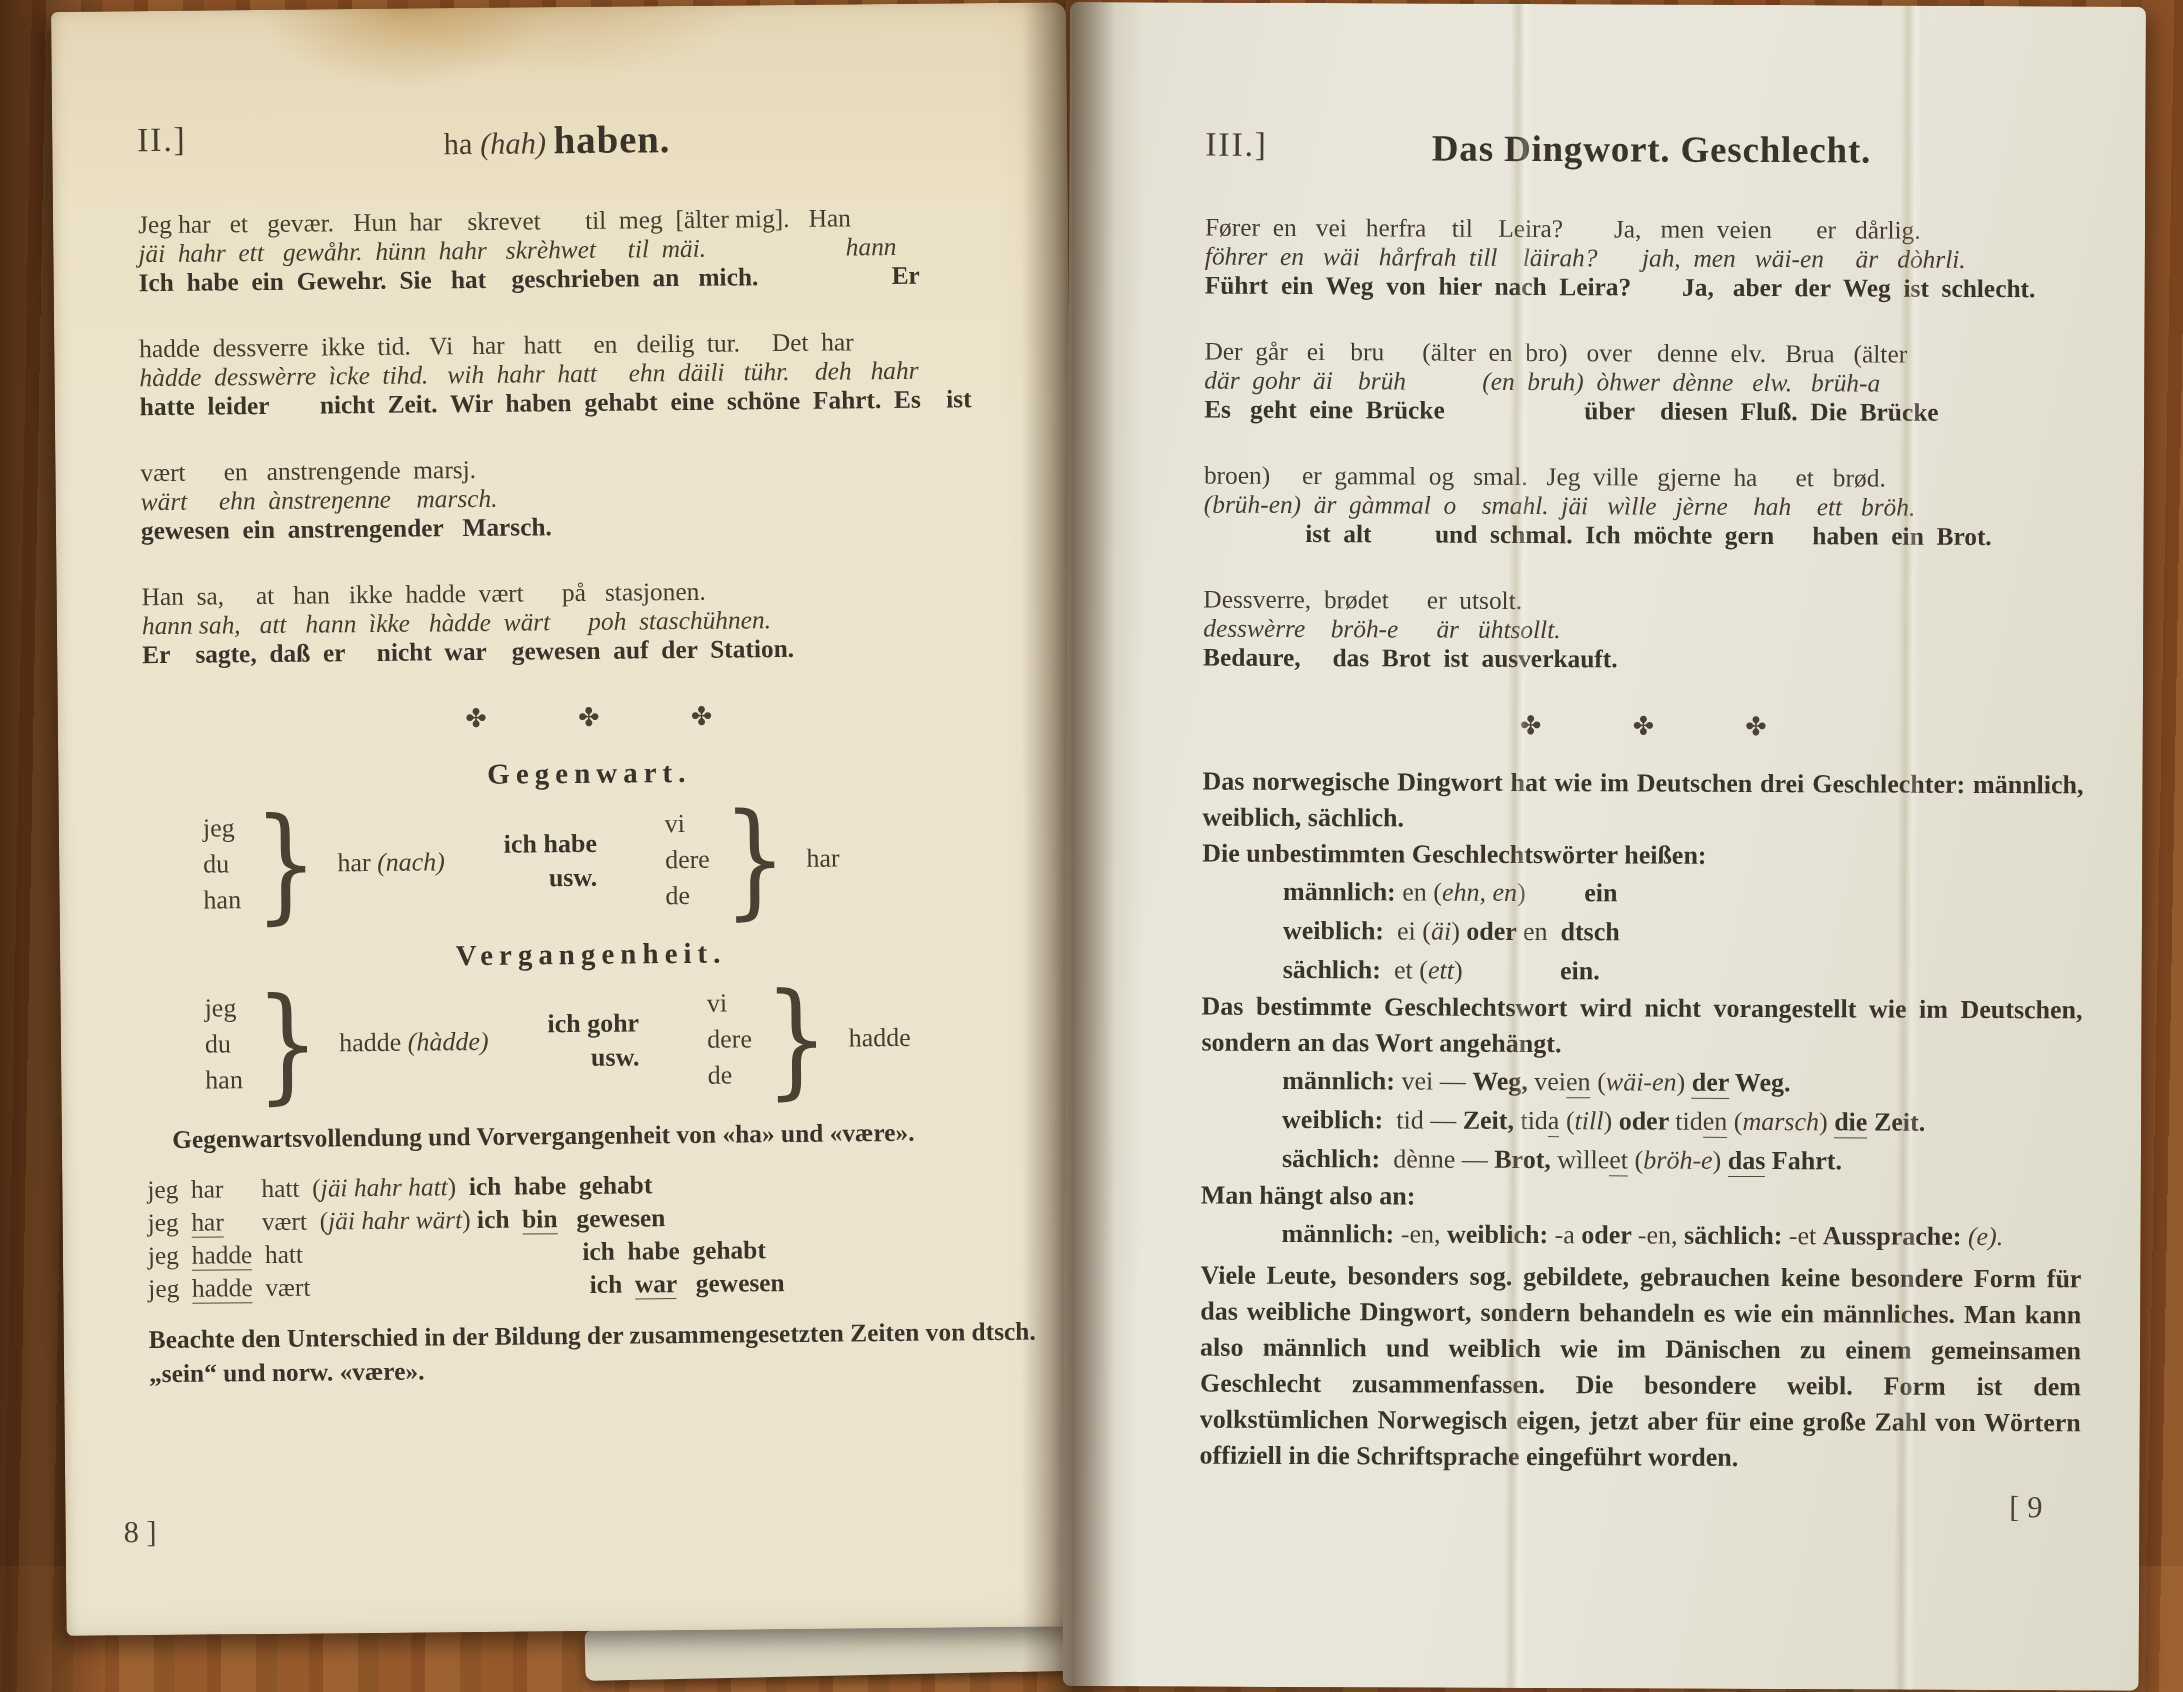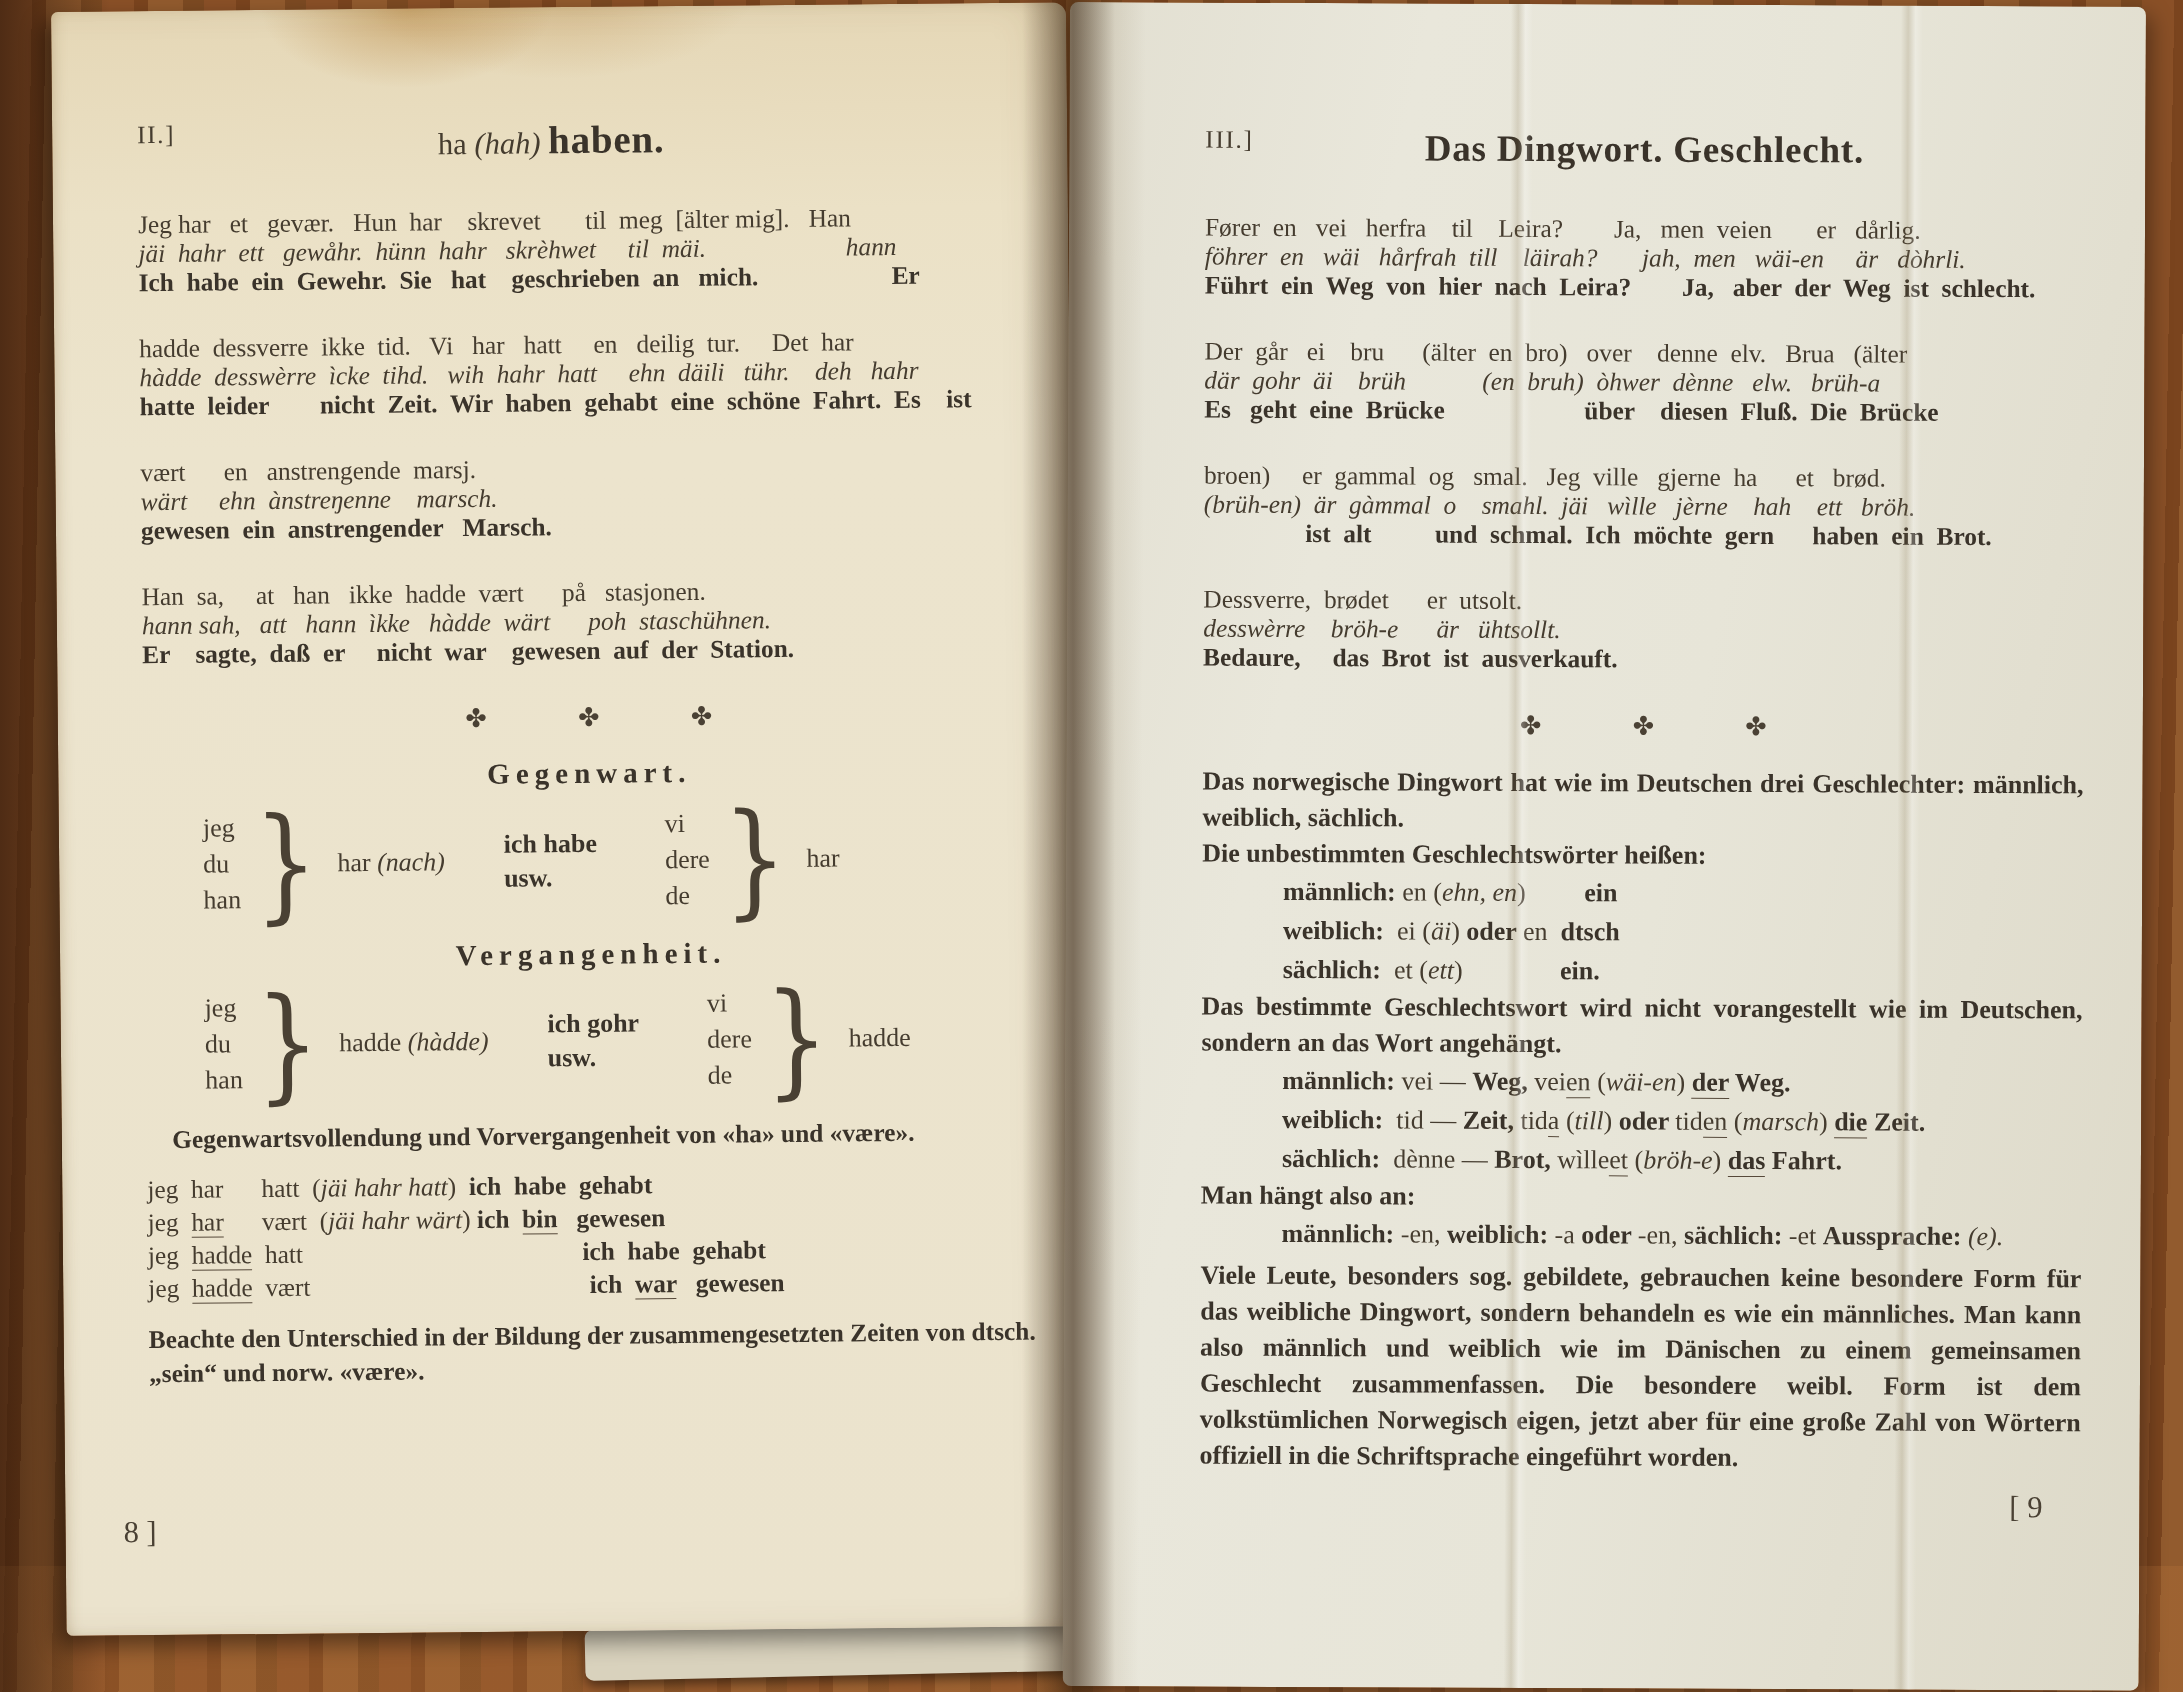--- a/index.html
+++ b/index.html
@@ -34,39 +34,39 @@
       linear-gradient(102deg,#e2dfd1 0,#e9e7db 356px,#e7e5d8 763px,#ddd9c8 100%);
     border-radius:8.5px;
     box-shadow:5.1px 8.5px 22px rgba(0,0,0,.4);
   }
   .gutter{position:absolute;left:1022px;top:0;width:93px;height:1693px;z-index:4;pointer-events:none;
     background:linear-gradient(90deg, rgba(45,25,8,0) 0, rgba(45,25,8,.38) 42%, rgba(45,25,8,.5) 55%, rgba(45,25,8,0) 100%);}
   .inner-l{padding:110px 38px 0 85px;}
   .inner-r{padding:123px 59px 0 136px;}
 
   .page-head{display:flex;align-items:flex-start;margin-bottom:44px;}
-  .sect-num{font-size:25px;letter-spacing:1.7px;}
+  .sect-num{font-size:34px;letter-spacing:1.7px;}
   .page-title{flex:1;text-align:center;font-size:30.5px;white-space:pre-wrap;}
   .page-title .f{font-size:39px;font-weight:700;letter-spacing:0.8px;}
   .title-r{flex:1;text-align:center;font-size:37px;font-weight:700;letter-spacing:0.8px;color:#3a332a;}
 
   .ln{white-space:pre-wrap;font-size:25.4px;line-height:29px;}
   .pron{font-style:italic;}
   .frak,.f{font-weight:600;color:#3a332a;}
   .block{margin-bottom:37px;}
 
   .orn-row{text-align:center;margin:5.1px 0 25.4px 0;}
   .orn{font-family:"DejaVu Sans",sans-serif;font-size:25.4px;color:#4a4134;margin:0 44px;}
 
   .sect-head{text-align:center;font-size:29px;letter-spacing:6px;margin:22px 0 15.3px 0;}
   .conj{display:flex;align-items:center;margin:3.4px 0 22px 59px;font-size:26px;}
   .pron-col div{line-height:36px;}
   .brace{font-size:125px;font-weight:400;line-height:110px;transform:scaleY(1.0) scaleX(.8);margin:0 12px 0 5.1px;color:#4a4134;font-family:"DejaVu Serif",serif;}
   .verb-cell{white-space:pre-wrap;margin-right:59px;}
-  .de-col{text-align:left;margin-right:68px;line-height:34px;}
+  .de-col{text-align:right;margin-right:68px;line-height:34px;}
 
   .mid-head{font-size:25.4px;margin:25.4px 0 18.6px 25.4px;}
   .perf-ln{white-space:pre-wrap;font-size:25.4px;line-height:33px;}
   .note{font-size:25.4px;line-height:34px;margin-top:17px;width:100%;}
 
   .u{border-bottom:1.7px solid #56493a;padding-bottom:0.8px;}
   .i{font-style:italic;font-weight:normal;}
 
   .gpara{font-size:26px;line-height:36px;white-space:pre-wrap;}
   .just{text-align:justify;white-space:normal;}

